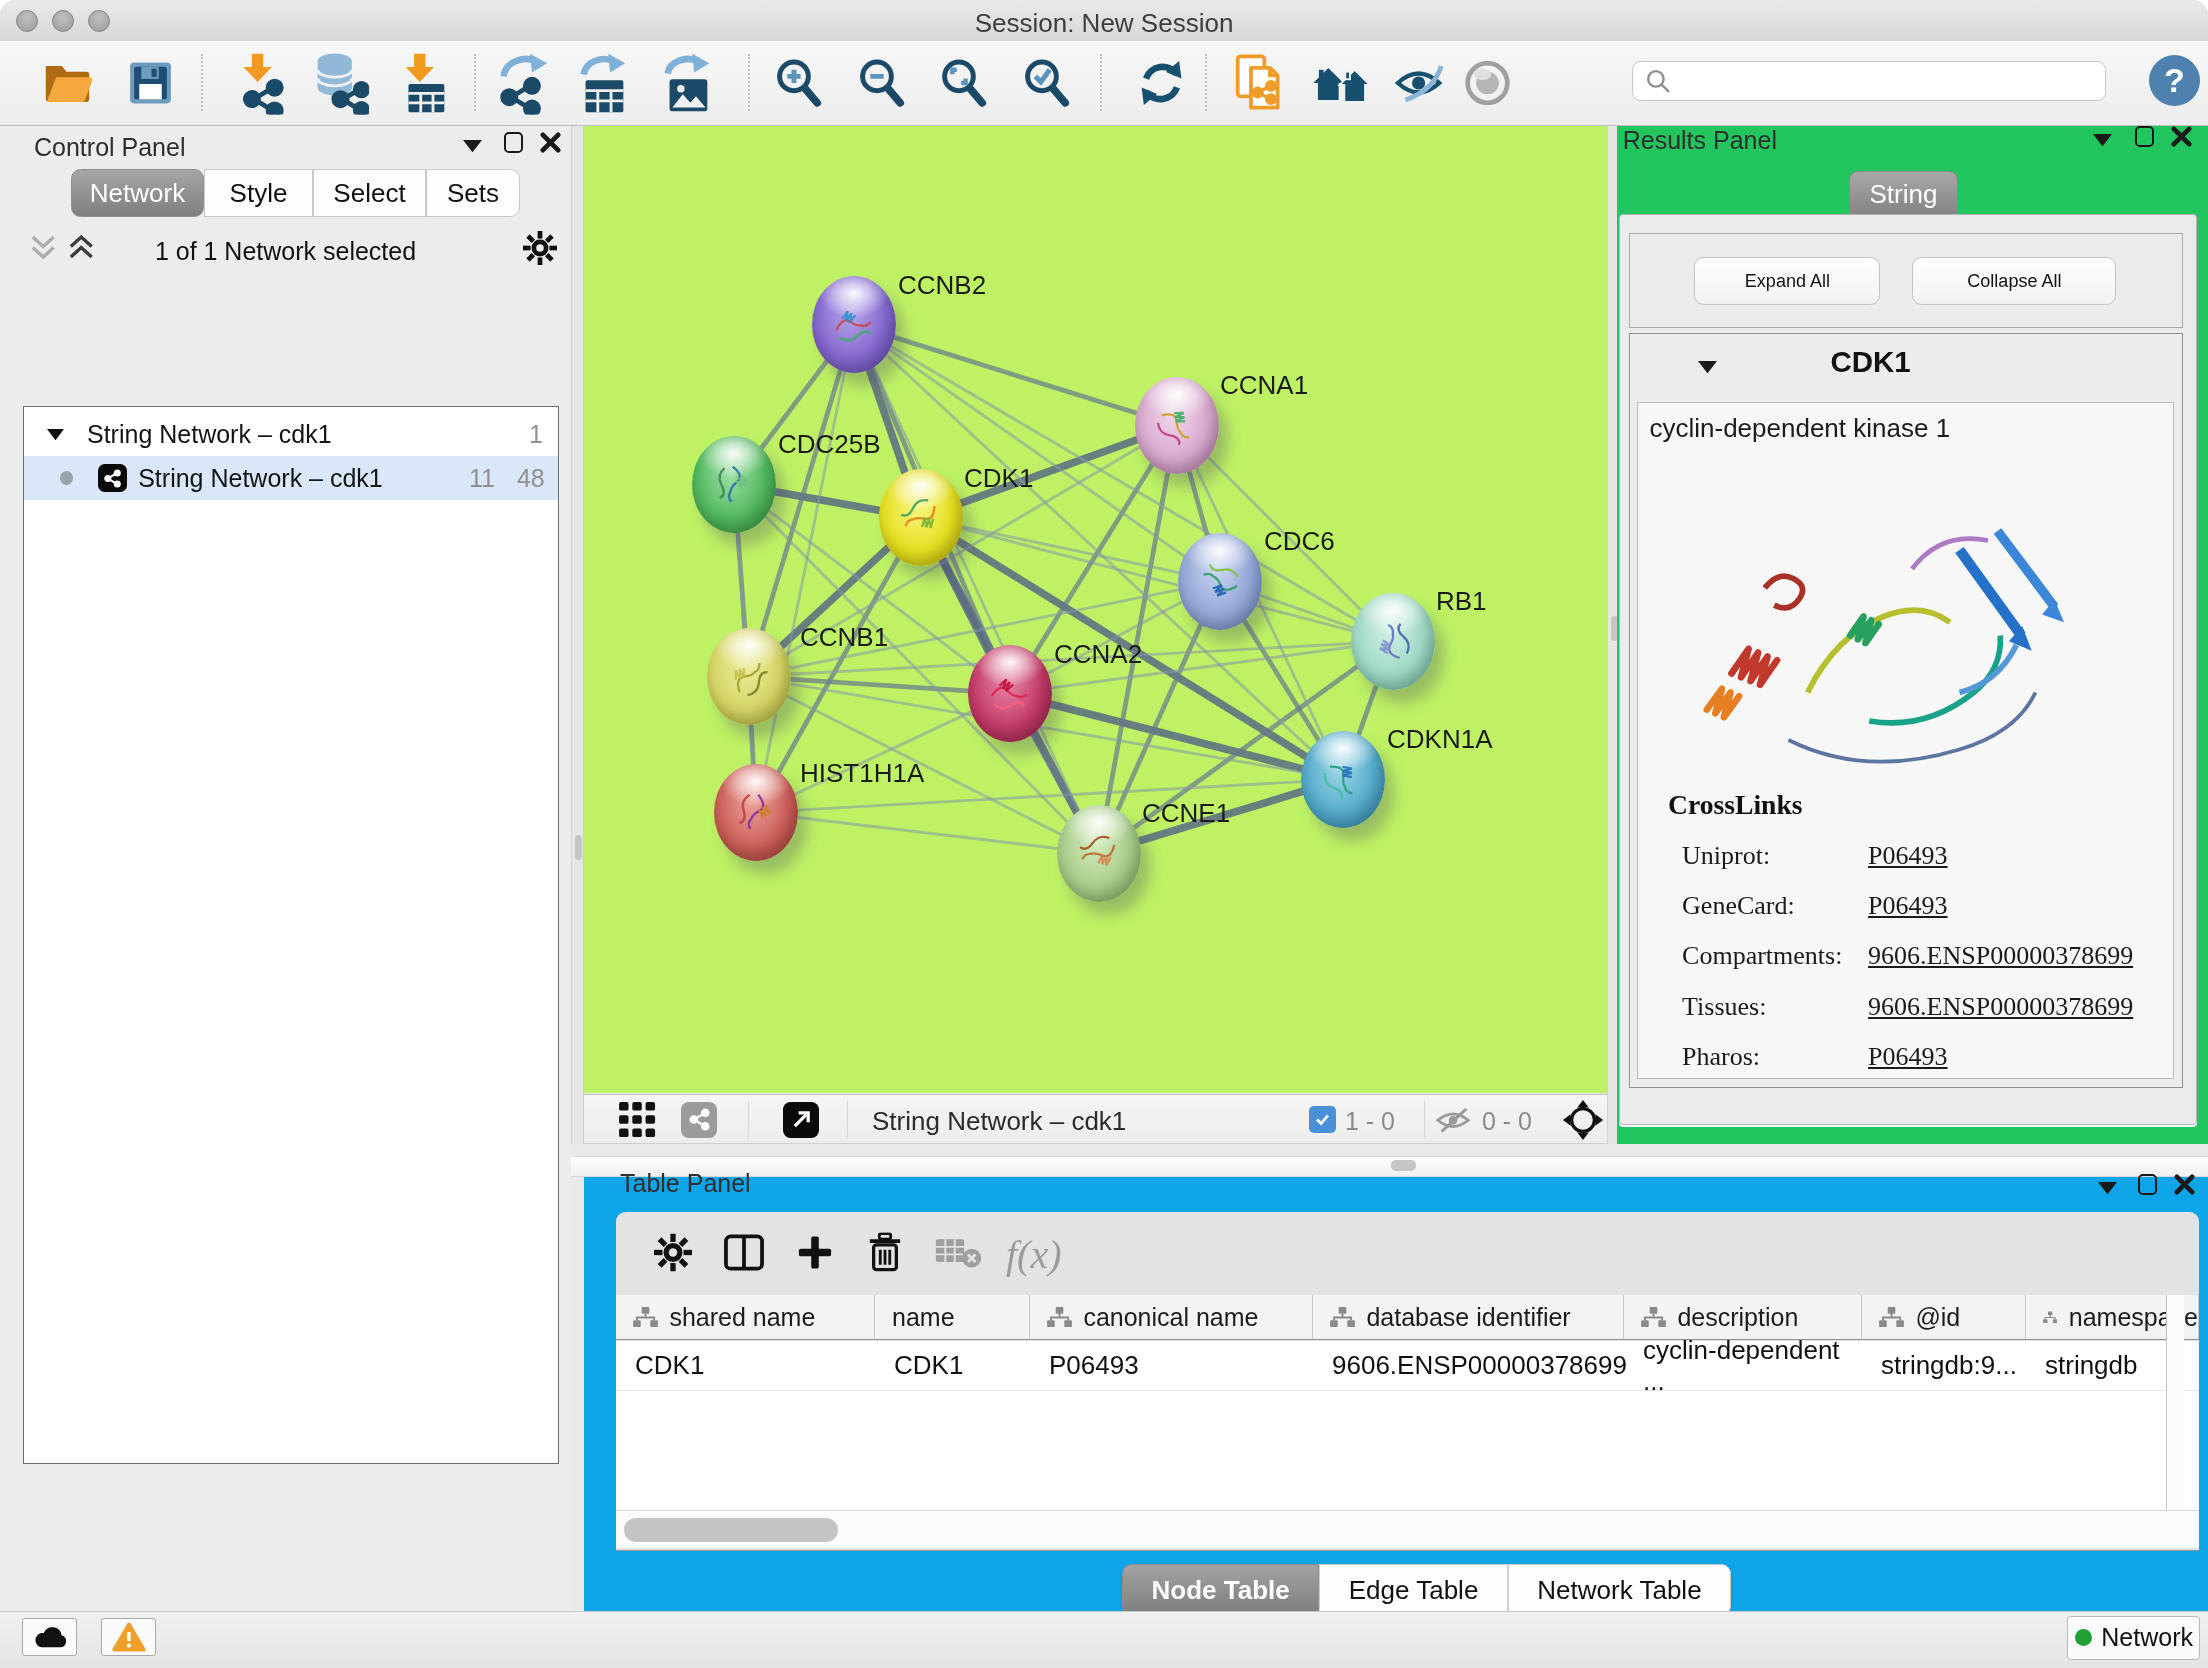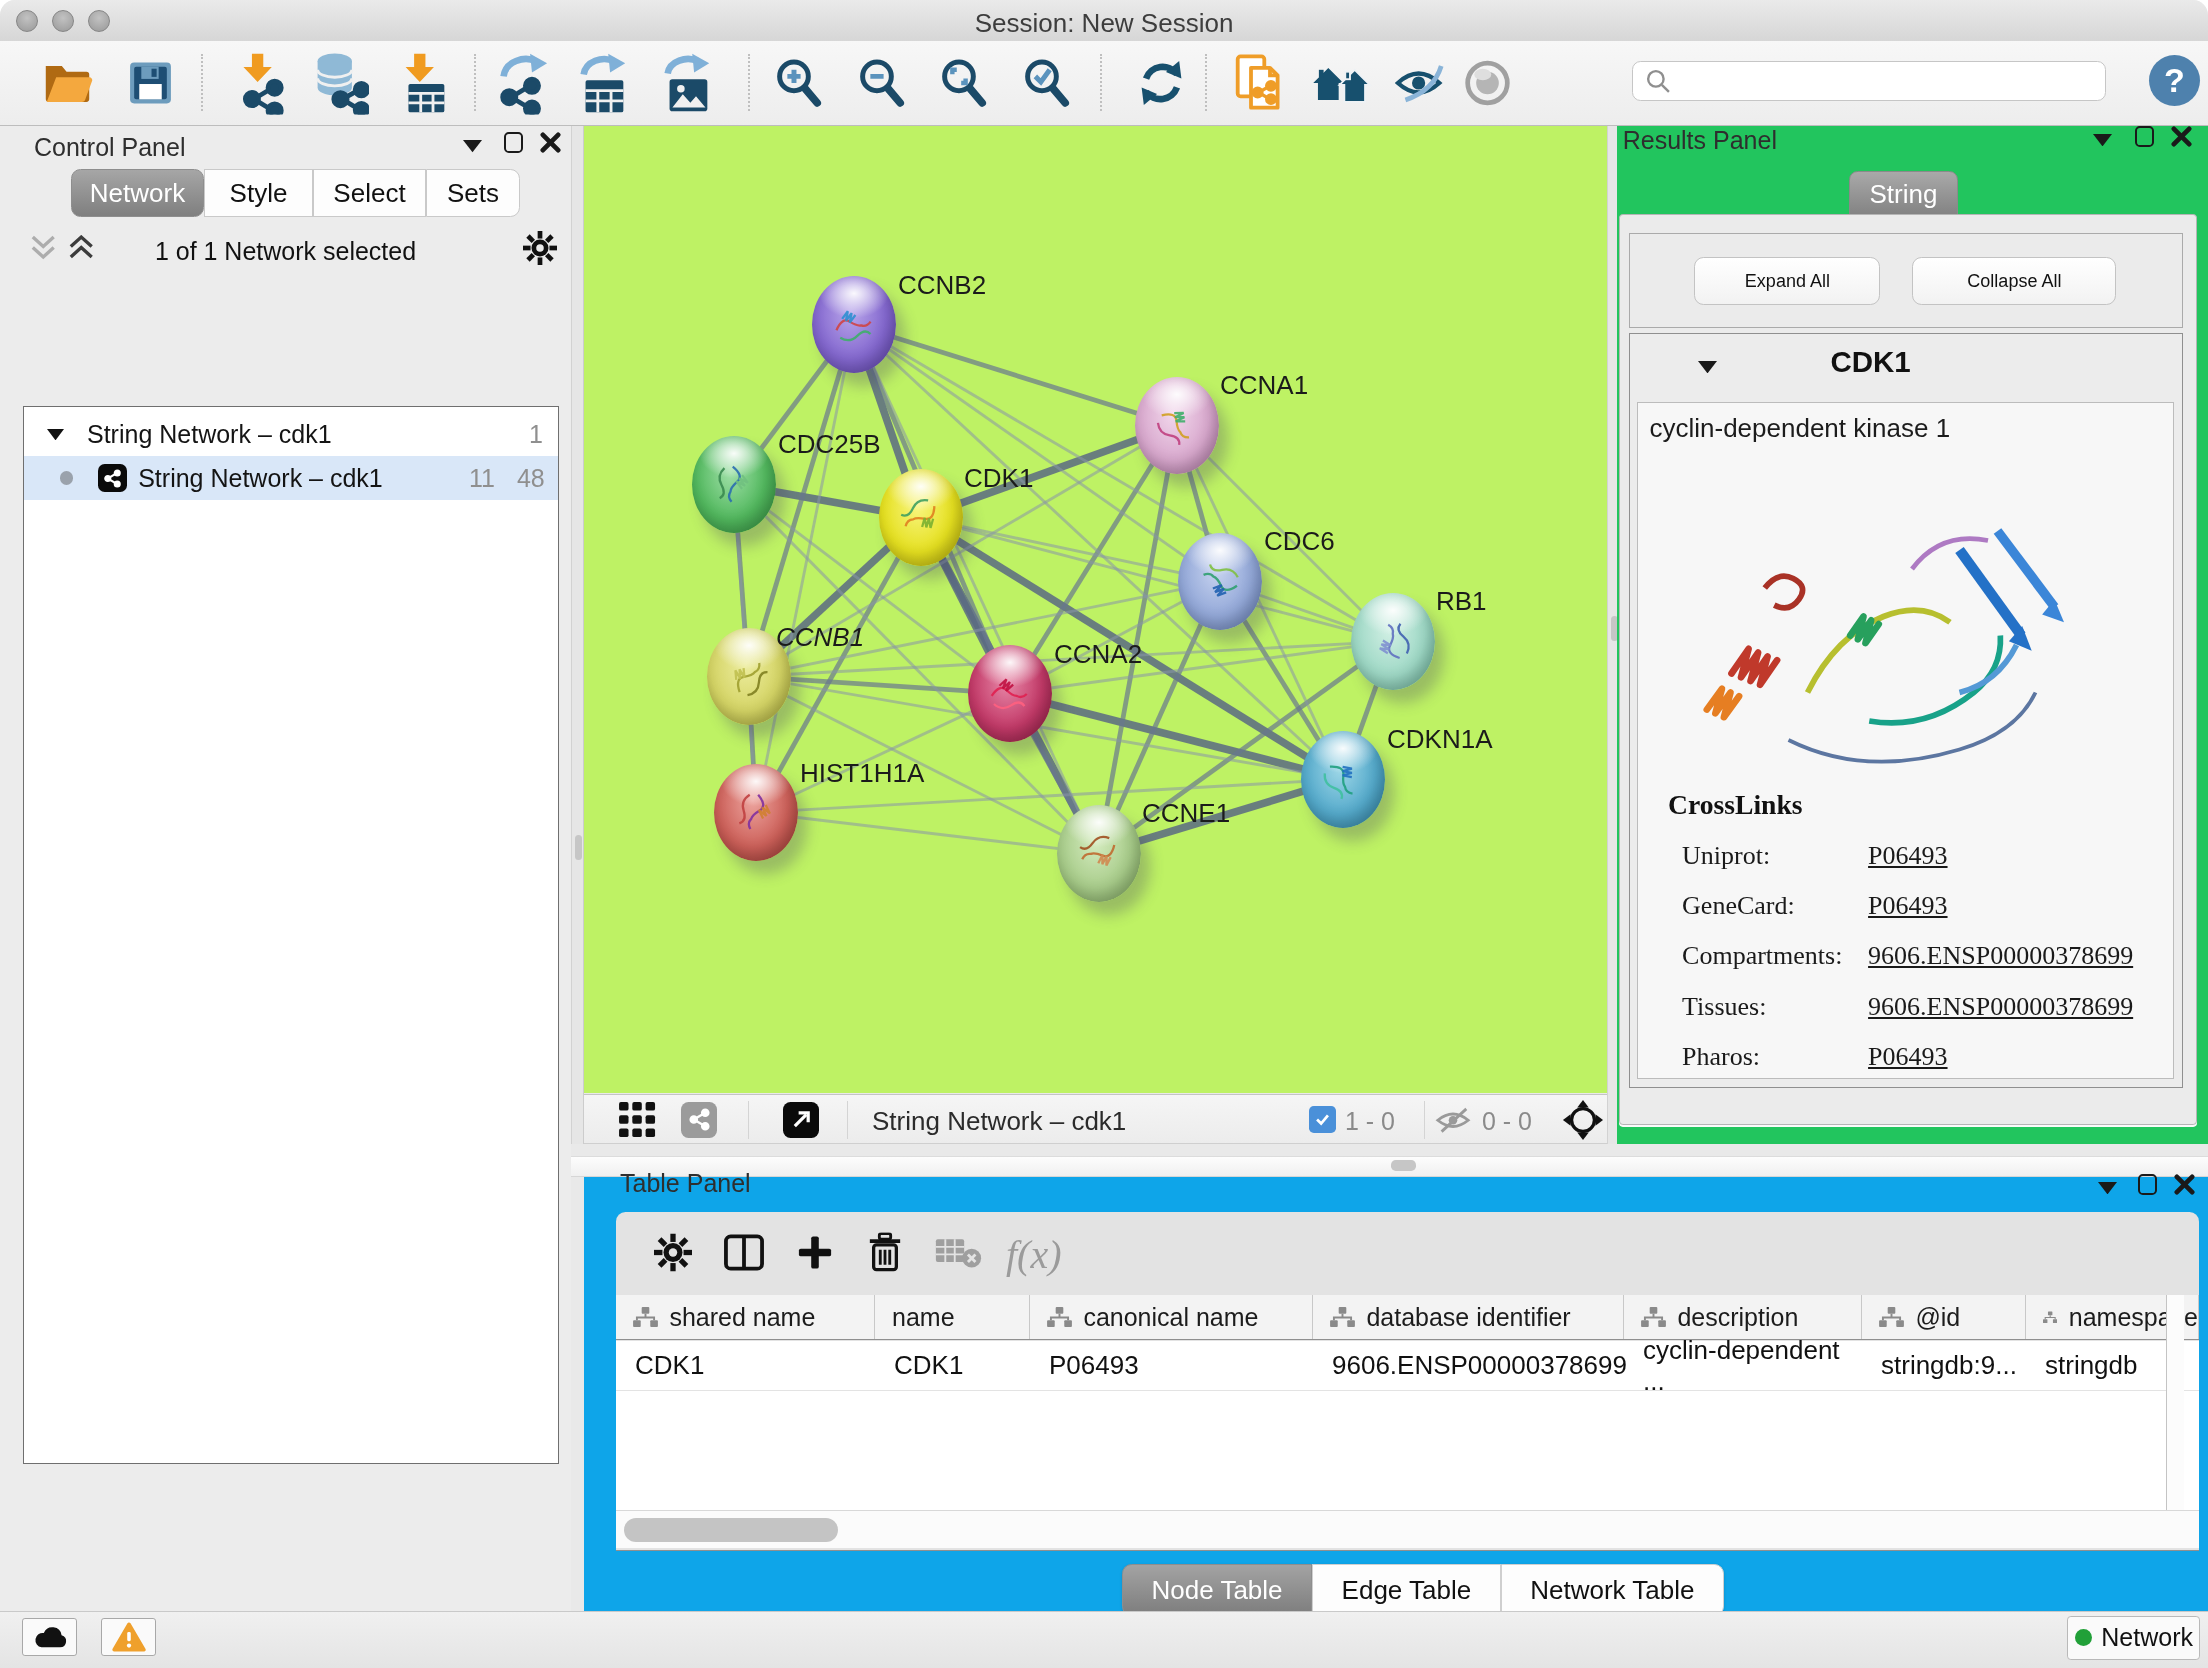--- a/index.html
+++ b/index.html
@@ -62,21 +62,21 @@
   .thcell{box-sizing:border-box;border-right:1.9px solid #c8c8c8;display:flex;align-items:center;padding-left:17px;gap:11.4px;font-size:25px;color:#1c1c1c;}
   .tbodyrow{position:absolute;left:0;top:129px;width:100%;height:49px;background:#fff;display:flex;}
   .tdcell{box-sizing:border-box;padding-left:19px;display:flex;align-items:center;font-size:26px;color:#111;}
   .tbodyfill{position:absolute;left:0;top:179px;width:100%;height:119px;background:#fff;}
   .vscroll{position:absolute;right:15px;top:83px;width:17px;height:215px;background:#fcfcfc;border-left:1px solid #c4c4c4;}
   .hscroll{position:absolute;left:0;top:298px;width:100%;height:38px;background:#fbfbfb;border-top:1px solid #d8d8d8;box-sizing:border-box;}
   .hthumb{position:absolute;left:7.6px;top:6.7px;width:214px;height:24px;border-radius:12.4px;background:#c4c4c4;}
   .btabs{position:absolute;left:538px;top:387px;display:flex;height:52px;box-shadow:0 1.9px 2.9px rgba(0,0,0,.15);border-radius:9.5px;}
   .btab{box-sizing:border-box;border:1px solid #cfcfcf;background:#fdfdfd;color:#111;font-size:26px;display:flex;align-items:center;justify-content:center;padding:0 28.5px;}
   .btab.sel{background:linear-gradient(#a3a3a3,#7d7d7d);color:#fff;border-color:#8e8e8e;}
-  .btab.first{border-radius:9.5px 0 0 9.5px;}
+  .btab.first{border-radius:9.5px 0 0 9.5px;font-weight:bold;}
   .btab.last{border-radius:0 9.5px 9.5px 0;}
   
   .statusbar{position:absolute;left:0;top:1611px;width:2208px;height:57px;background:linear-gradient(#f0f0f0,#e4e4e4);border-top:1.9px solid #c9c9c9;box-sizing:border-box;}
   .sbtn{position:absolute;top:5.7px;width:55px;height:38px;background:#fafafa;border:1.9px solid #a8a8a8;border-radius:2.9px;display:flex;align-items:center;justify-content:center;box-sizing:border-box;}
   .membtn{position:absolute;right:7.6px;top:3.8px;width:133px;height:44px;background:#fafafa;border:1.9px solid #b9b9b9;border-radius:3.8px;display:flex;align-items:center;justify-content:center;gap:9.5px;font-size:25px;color:#111;box-sizing:border-box;}
 </style>
 </head>
 <body>
 
 <div class="app">
@@ -455,21 +455,21 @@
           </svg>
         </div>
         <div class="nlabel" style="left: 852px; top: 460px;">RB1</div>
         <div class="node" style="left: 123px; top: 502px; background: radial-gradient(55% 34% at 50% 18%, rgba(255, 255, 255, 0.95), rgba(255, 255, 255, 0) 75%), radial-gradient(at 46% 38%, rgb(237, 237, 159) 0%, rgb(212, 212, 101) 55%, rgb(160, 160, 48) 100%); box-shadow: rgba(70, 70, 95, 0.3) 9.5px 13.3px 13.3px, rgba(0, 0, 0, 0.18) -3.8px -7.6px 15px inset;">
           <svg width="53" height="53" viewBox="0 0 56 56">
             <path d="M10 34 q6 -14 14 -9 t12 4 q6 2 10 -4" fill="none" stroke="#a0a030" stroke-width="2.4" opacity="0.9" transform="rotate(318 28 28)"></path>
             <path d="M16 22 l6 -8 -2 10 6 -8 -2 10 6 -8" fill="none" stroke="#c0c050" stroke-width="2.4" opacity="0.9" transform="rotate(318 28 28)"></path>
             <path d="M14 42 q10 6 18 -2 q8 -8 14 -2" fill="none" stroke="#808020" stroke-width="2.4" opacity="0.9" transform="rotate(318 28 28)"></path>
           </svg>
         </div>
-        <div class="nlabel" style="left: 192px; top: 496px; font-style: italic;">CCNB1</div>
+        <div class="nlabel" style="left: 216px; top: 496px;">CCNB1</div>
         <div class="node" style="left: 384px; top: 519px; background: radial-gradient(55% 34% at 50% 18%, rgba(255, 255, 255, 0.95), rgba(255, 255, 255, 0) 75%), radial-gradient(at 46% 38%, rgb(232, 136, 168) 0%, rgb(194, 58, 104) 55%, rgb(138, 24, 64) 100%); box-shadow: rgba(70, 70, 95, 0.3) 9.5px 13.3px 13.3px, rgba(0, 0, 0, 0.18) -3.8px -7.6px 15px inset;">
           <svg width="53" height="53" viewBox="0 0 56 56">
             <path d="M10 34 q6 -14 14 -9 t12 4 q6 2 10 -4" fill="none" stroke="#e02050" stroke-width="2.4" opacity="0.9" transform="rotate(11 28 28)"></path>
             <path d="M16 22 l6 -8 -2 10 6 -8 -2 10 6 -8" fill="none" stroke="#c01040" stroke-width="2.4" opacity="0.9" transform="rotate(11 28 28)"></path>
             <path d="M14 42 q10 6 18 -2 q8 -8 14 -2" fill="none" stroke="#ff6080" stroke-width="2.4" opacity="0.9" transform="rotate(11 28 28)"></path>
           </svg>
         </div>
         <div class="nlabel" style="left: 470px; top: 513px;">CCNA2</div>
         <div class="node" style="left: 717px; top: 605px; background: radial-gradient(55% 34% at 50% 18%, rgba(255, 255, 255, 0.95), rgba(255, 255, 255, 0) 75%), radial-gradient(at 46% 38%, rgb(160, 216, 232) 0%, rgb(85, 170, 203) 55%, rgb(42, 122, 156) 100%); box-shadow: rgba(70, 70, 95, 0.3) 9.5px 13.3px 13.3px, rgba(0, 0, 0, 0.18) -3.8px -7.6px 15px inset;">
           <svg width="53" height="53" viewBox="0 0 56 56">

